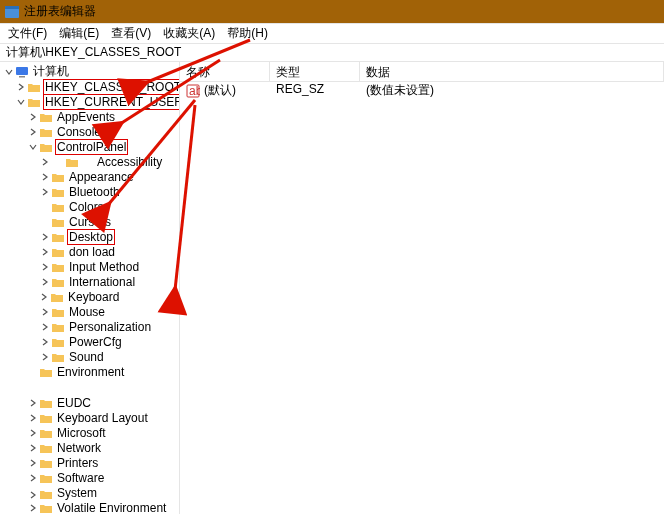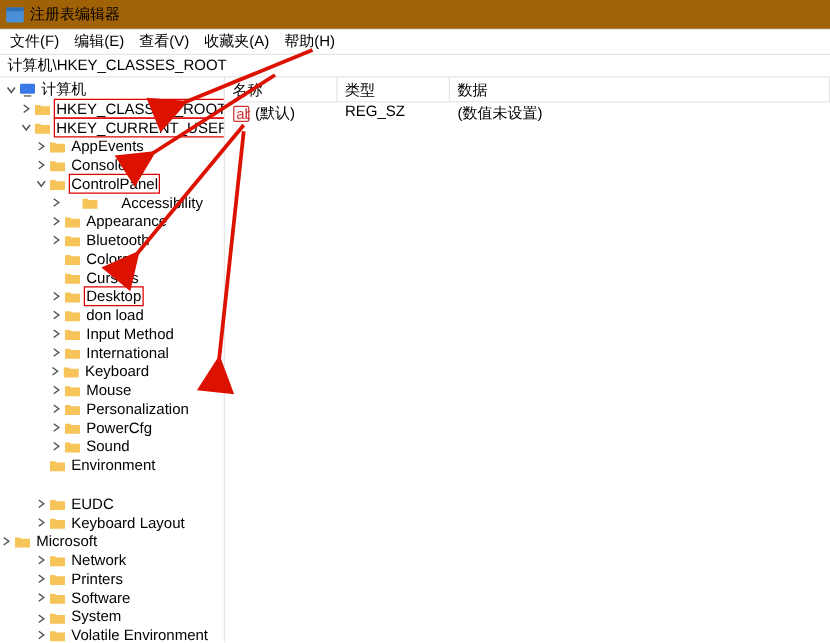--- a/index.html
+++ b/index.html
@@ -395,21 +395,21 @@
           <span class="chev">
             <svg viewBox="0 0 8 8">
               <path d="M2 1 L6 4 L2 7" fill="none" stroke="#555" stroke-width="1.2"></path>
             </svg>
           </span>
           <svg class="ficon" viewBox="0 0 14 12">
             <path class="folder-icon" d="M1 3 L1 11 L13 11 L13 4 L6 4 L5 3 Z"></path>
           </svg>
           <span class="label">Keyboard Layout</span>
         </div>
-        <div class="tree-row" style="">
+        <div class="tree-row" style="padding-left: 28px;">
           <span class="chev">
             <svg viewBox="0 0 8 8">
               <path d="M2 1 L6 4 L2 7" fill="none" stroke="#555" stroke-width="1.2"></path>
             </svg>
           </span>
           <svg class="ficon" viewBox="0 0 14 12">
             <path class="folder-icon" d="M1 3 L1 11 L13 11 L13 4 L6 4 L5 3 Z"></path>
           </svg>
           <span class="label">Microsoft</span>
         </div>

